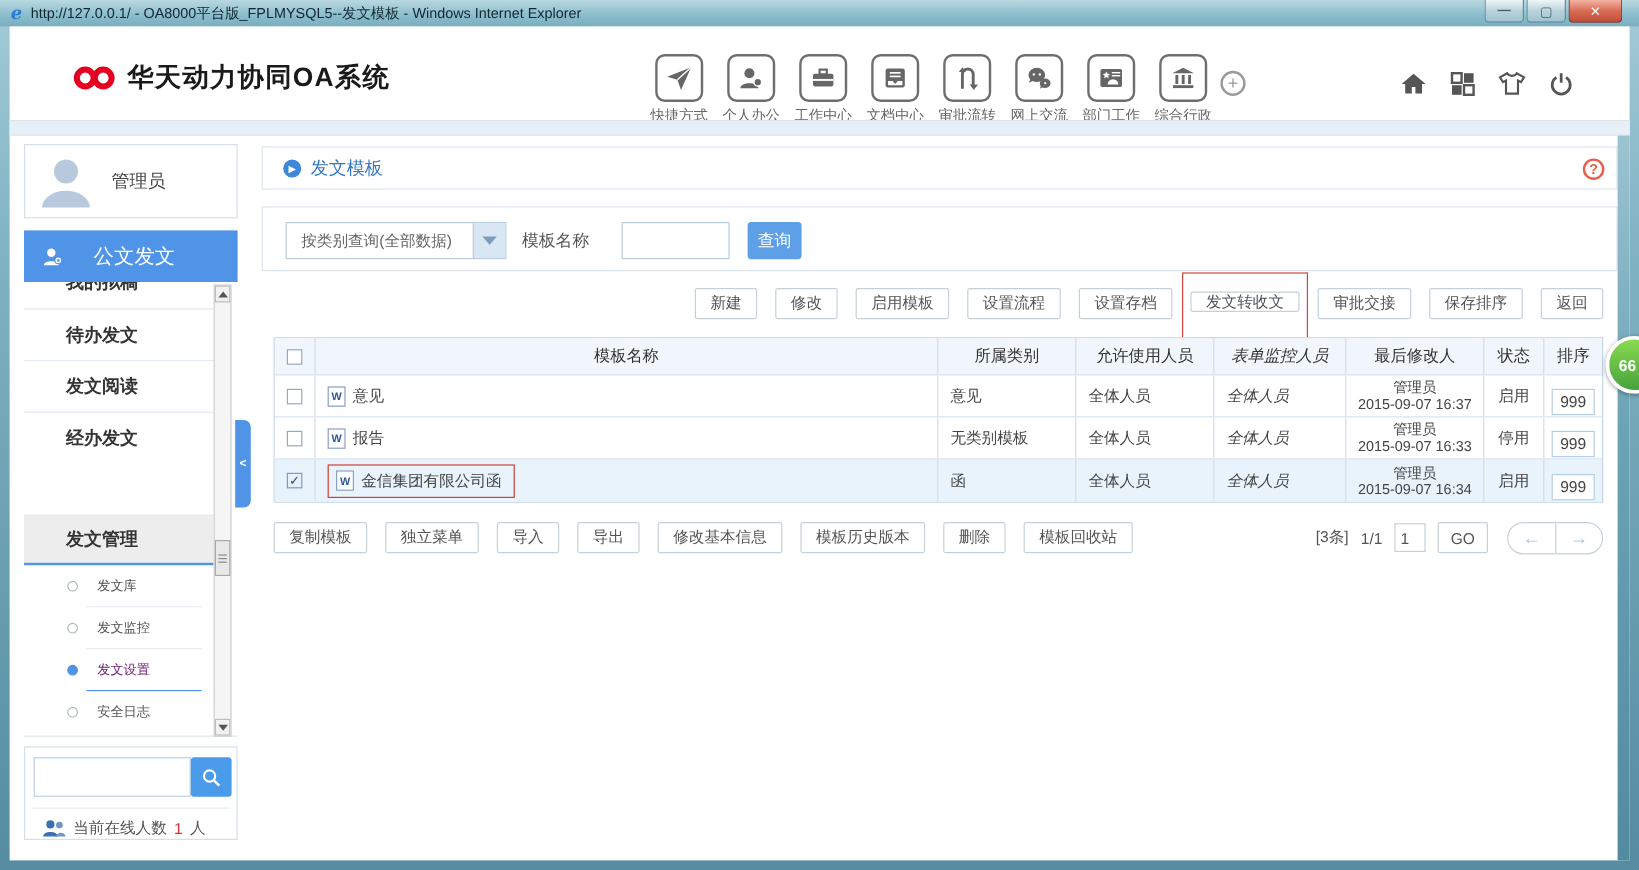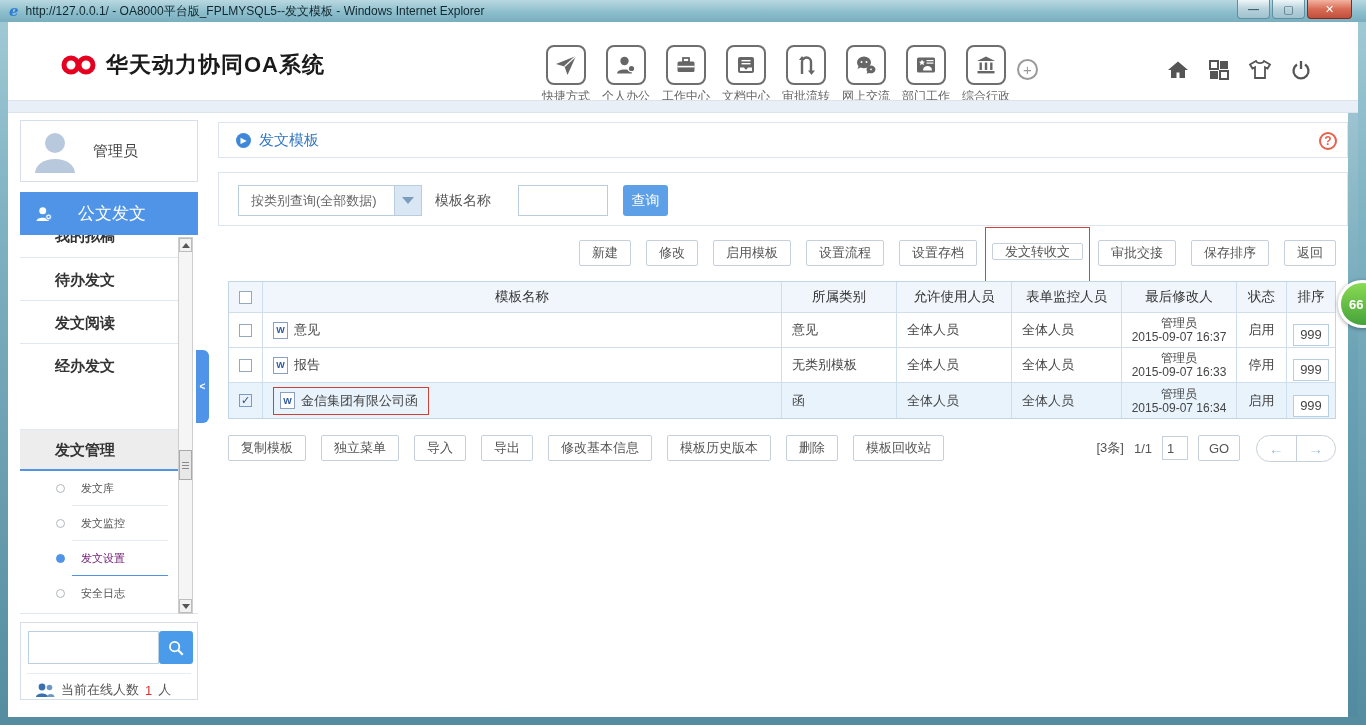--- a/index.html
+++ b/index.html
@@ -97,21 +97,21 @@
   .red-outline-wrap::after { content:""; position:absolute; left:-7px; right:-7px; top:-13px; bottom:-14px;
                              border:1px solid #d0453c; pointer-events:none; }
 
   .tbl { left:228px; top:281px; width:1108px; border:1px solid #c3d6e8; background:#fff; }
   .trow { display:flex; border-bottom:1px solid #cfdeed; height:35px; background:#fff; }
   .trow.head { height:31px; background:#f0f6fb; }
   .trow:last-child { border-bottom:none; }
   .trow.sel-row { background:#e8f3fc; }
   .tc { border-right:1px solid #cfdeed; display:flex; align-items:center; font-size:13px; color:#444; overflow:hidden; }
   .c0{width:34px;justify-content:center;} .c1{width:519px;padding-left:10px;} .c2{width:115px;padding-left:10px;}
-  .c3{width:115px;padding-left:10px;} .c4{width:110px;padding-left:10px;} .c5{width:115px;justify-content:center;}
+  .c3{width:115px;padding-left:10px;} .c4{width:110px;padding-left:10px;font-style:italic;} .c5{width:115px;justify-content:center;}
   .c6{width:50px;justify-content:center;} .c7{width:48px;justify-content:center;border-right:none;}
   .trow.head .tc { justify-content:center; padding-left:0; color:#333; font-size:13.5px; }
   .mod-cell { display:flex; flex-direction:column; align-items:center; justify-content:center; font-size:12px; line-height:14px; }
   .cb { width:13px; height:13px; border:1px solid #98a8bc; background:#fff; display:flex; align-items:center; justify-content:center; }
   .cb.checked { background:#e8f1fa; border-color:#7a9cc4; font-size:11px; color:#2a4d7a; }
   .order-box { width:36px; height:22px; border:1px solid #b7cde2; background:#fff; text-align:center; font-size:13px; color:#444; line-height:20px;margin-top:10px; }
   .doc-ic { width:15px; height:17px; border:1px solid #8aa0c0; background:#fff; color:#2b579a; font-size:9px; font-weight:bold;
             display:flex; align-items:center; justify-content:center; flex:0 0 auto; }
   .name-wrap { display:inline-flex; align-items:center; gap:6px; }
   .name-wrap.red-box { border:1px solid #cf4036; padding:4px 10px 4px 6px; }

